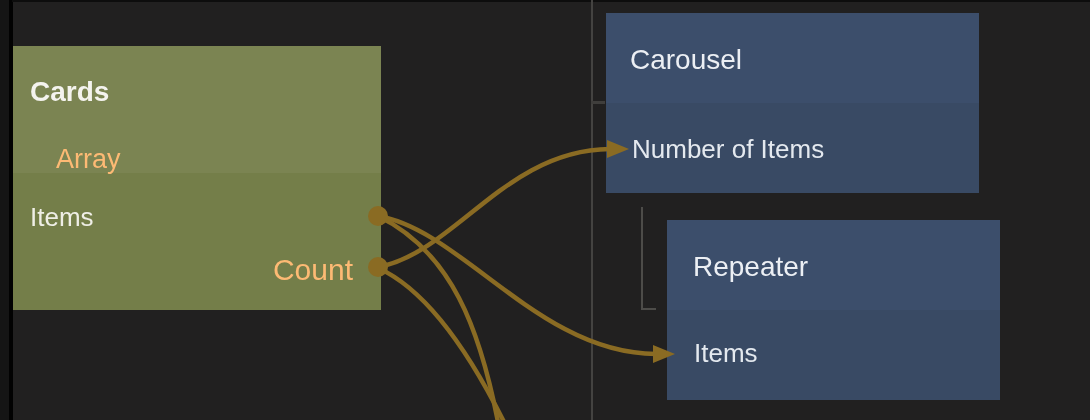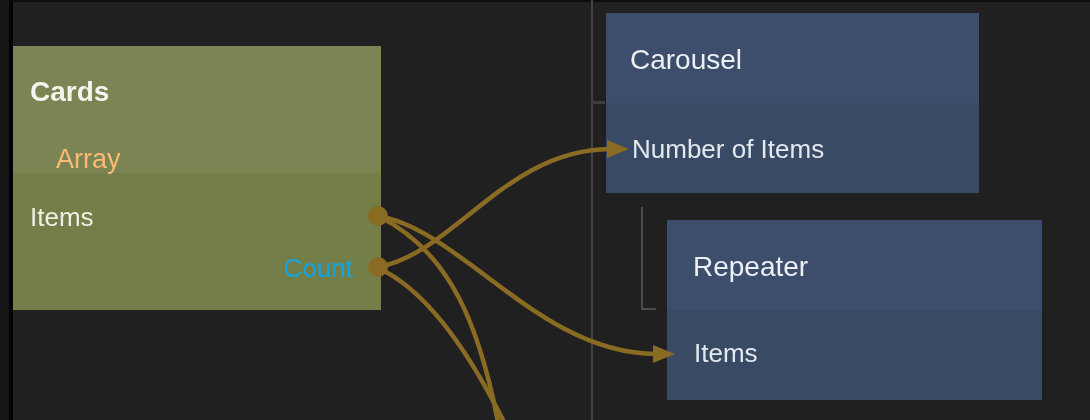--- a/index.html
+++ b/index.html
@@ -24,34 +24,34 @@
   .node-title{position:absolute;white-space:nowrap;}
   .node-subtitle{position:absolute;white-space:nowrap;}
   .port-label{position:absolute;white-space:nowrap;}
 
   .node-cards{left:13px;top:46px;width:368px;height:264px;border-radius:23px;}
   .node-cards .header{height:127px;background:#7b8452;}
   .node-cards .body{top:127px;height:137px;background:#747e49;}
   .node-cards .node-title{left:17px;top:30px;font-size:28px;font-weight:600;color:#f4f3ee;}
   .node-cards .node-subtitle{left:17px;top:98px;font-size:27px;font-weight:400;color:#fdba74;margin-left:26px;}
   .label-items-out{left:17px;top:156px;font-size:26px;color:#efeee6;}
-  .label-count-out{right:28px;top:207px;font-size:26px;color:#0ea5e9;}
+  .label-count-out{right:28px;top:207px;font-size:30px;color:#fdba74;}
 
   .node-blue .header{background:#3c4e6b;}
   .node-blue .body{background:#394a64;}
   .node-blue .node-title{font-size:28px;font-weight:500;color:#eceff4;}
   .node-blue .port-label{font-size:26px;font-weight:400;color:#e4e9ef;}
 
   .node-carousel{left:606px;top:13px;width:373px;height:180px;}
   .node-carousel .header{height:90px;}
   .node-carousel .body{top:90px;height:90px;}
   .node-carousel .node-title{left:24px;top:31px;}
   .node-carousel .port-label{left:26px;top:121px;text-align:right;}
 
-  .node-repeater{left:667px;top:220px;width:375px;height:180px;}
+  .node-repeater{left:667px;top:220px;width:333px;height:180px;}
   .node-repeater .header{height:90px;}
   .node-repeater .body{top:90px;height:90px;}
   .node-repeater .node-title{left:26px;top:31px;}
   .node-repeater .port-label{left:27px;top:118px;}
 
   
   #wire-layer{position:absolute;left:0;top:0;pointer-events:none;}
   #wire-layer path, #wire-layer circle, #wire-layer polygon{pointer-events:auto;}
 </style>
 </head>

